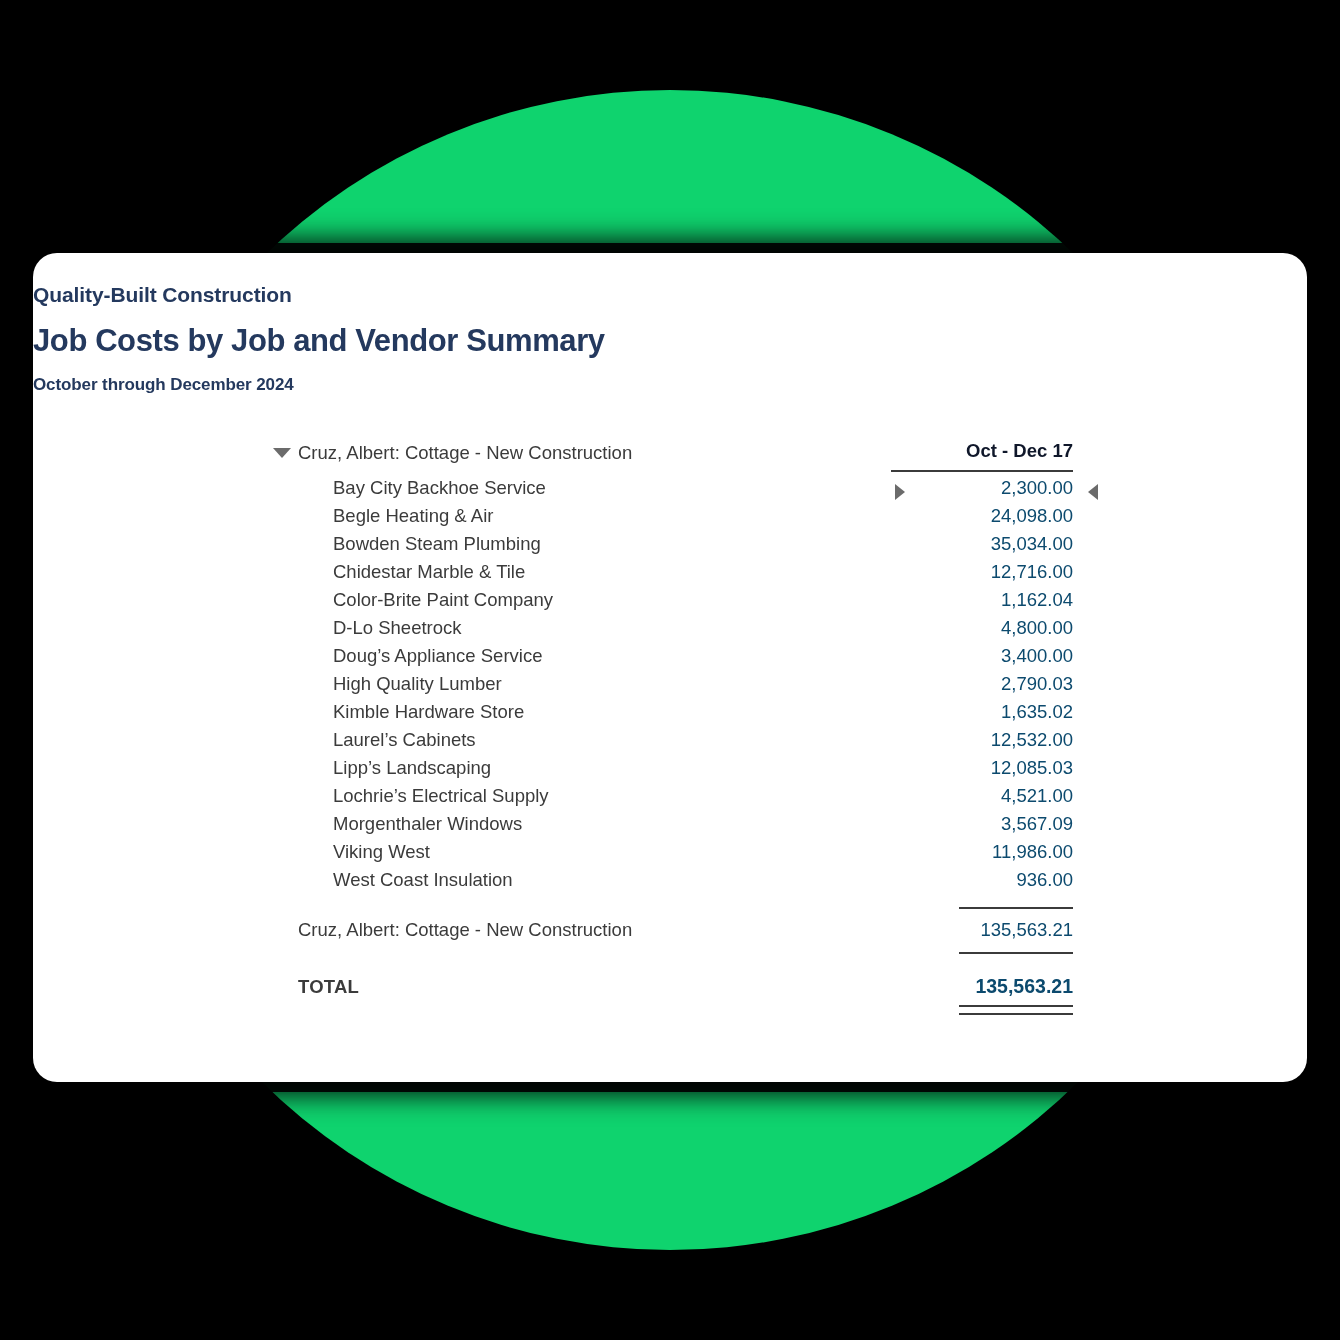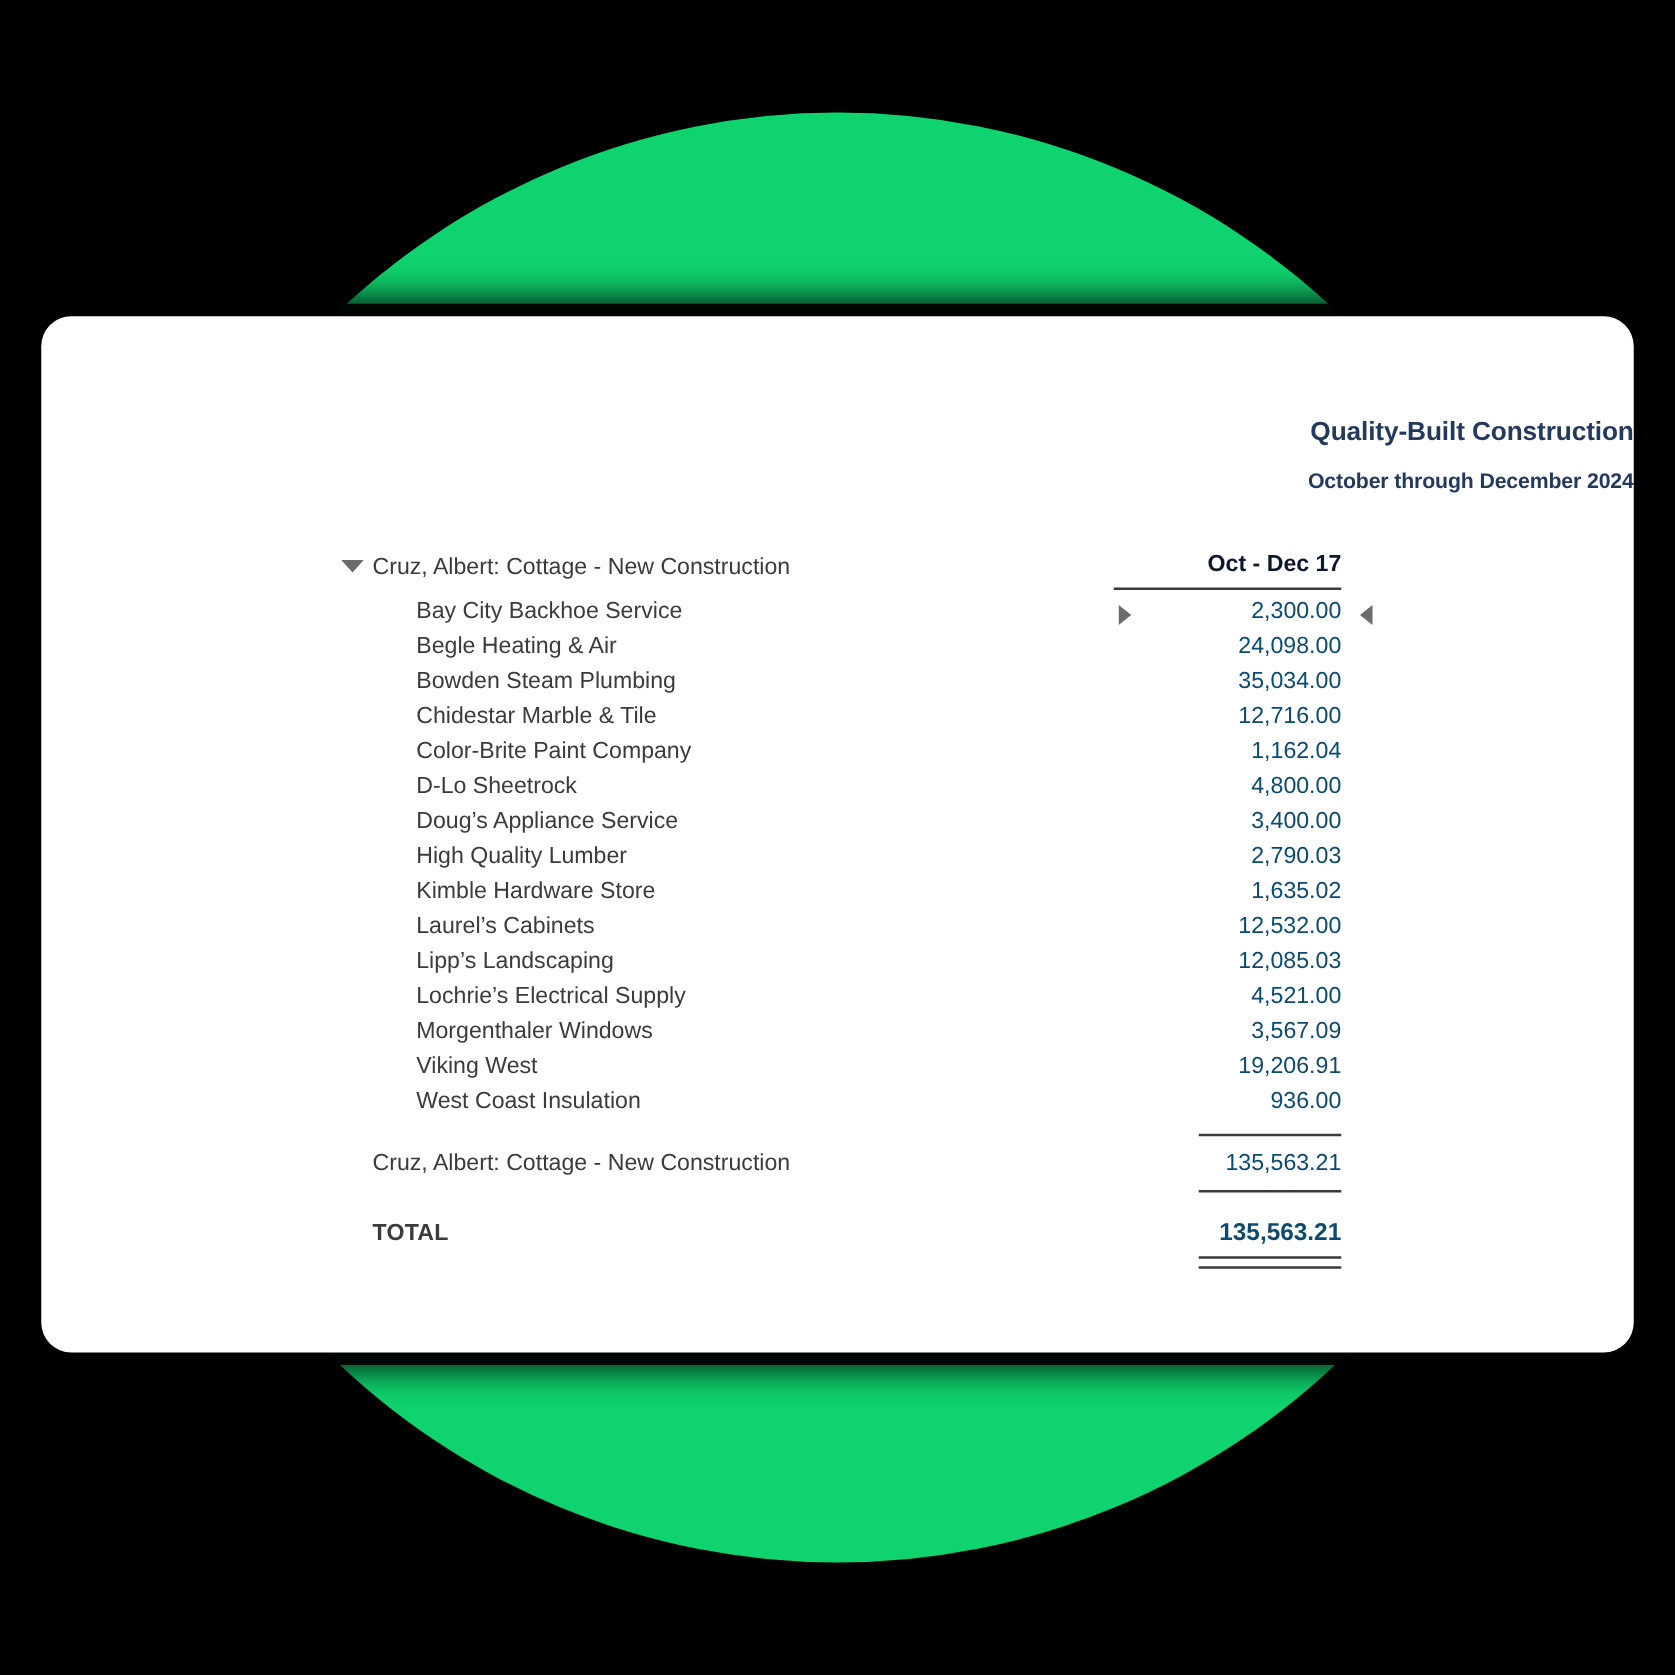--- a/index.html
+++ b/index.html
@@ -36,22 +36,22 @@
     height: 829px;
     background: #ffffff;
     border-radius: 24px;
     box-shadow: 0 0 0 10px rgba(0,0,0,0.92),
                 0 0 26px 14px rgba(0,0,0,0.85);
     overflow: hidden;
   }
 
   
   .report-header {
-    text-align: right;
-    padding-top: 82px;
+    text-align: left;
+    padding-top: 31px;
     color: #24395E;
   }
   .company-name {
     font-size: 21px;
     font-weight: bold;
     letter-spacing: -0.1px;
     line-height: 1;
   }
   .report-title {
     font-size: 31px;
@@ -222,20 +222,21 @@
 </style>
 </head>
 <body>
 
 <div id="green-circle"></div>
 
 <div id="report-card">
 
   <div class="report-header">
     <div class="company-name">Quality-Built Construction</div>
+    <div class="report-title">Job Costs by Job and Vendor Summary</div>
     <div class="report-period">October through December 2024</div>
   </div>
 
   <div id="report-table">
 
     <div class="row row-section">
       <div class="cell-label">
         <span class="collapse-triangle"></span>
         <span>Cruz, Albert: Cottage - New Construction</span>
       </div>
@@ -307,21 +308,21 @@
         <div class="cell-amount">4,521.00</div>
       </div>
 
       <div class="row row-vendor">
         <div class="cell-label">Morgenthaler Windows</div>
         <div class="cell-amount">3,567.09</div>
       </div>
 
       <div class="row row-vendor">
         <div class="cell-label">Viking West</div>
-        <div class="cell-amount">19,206.91</div>
+        <div class="cell-amount">11,986.00</div>
       </div>
 
       <div class="row row-vendor">
         <div class="cell-label">West Coast Insulation</div>
         <div class="cell-amount">936.00</div>
       </div>
 
     </div>
 
     <div class="row row-subtotal">

